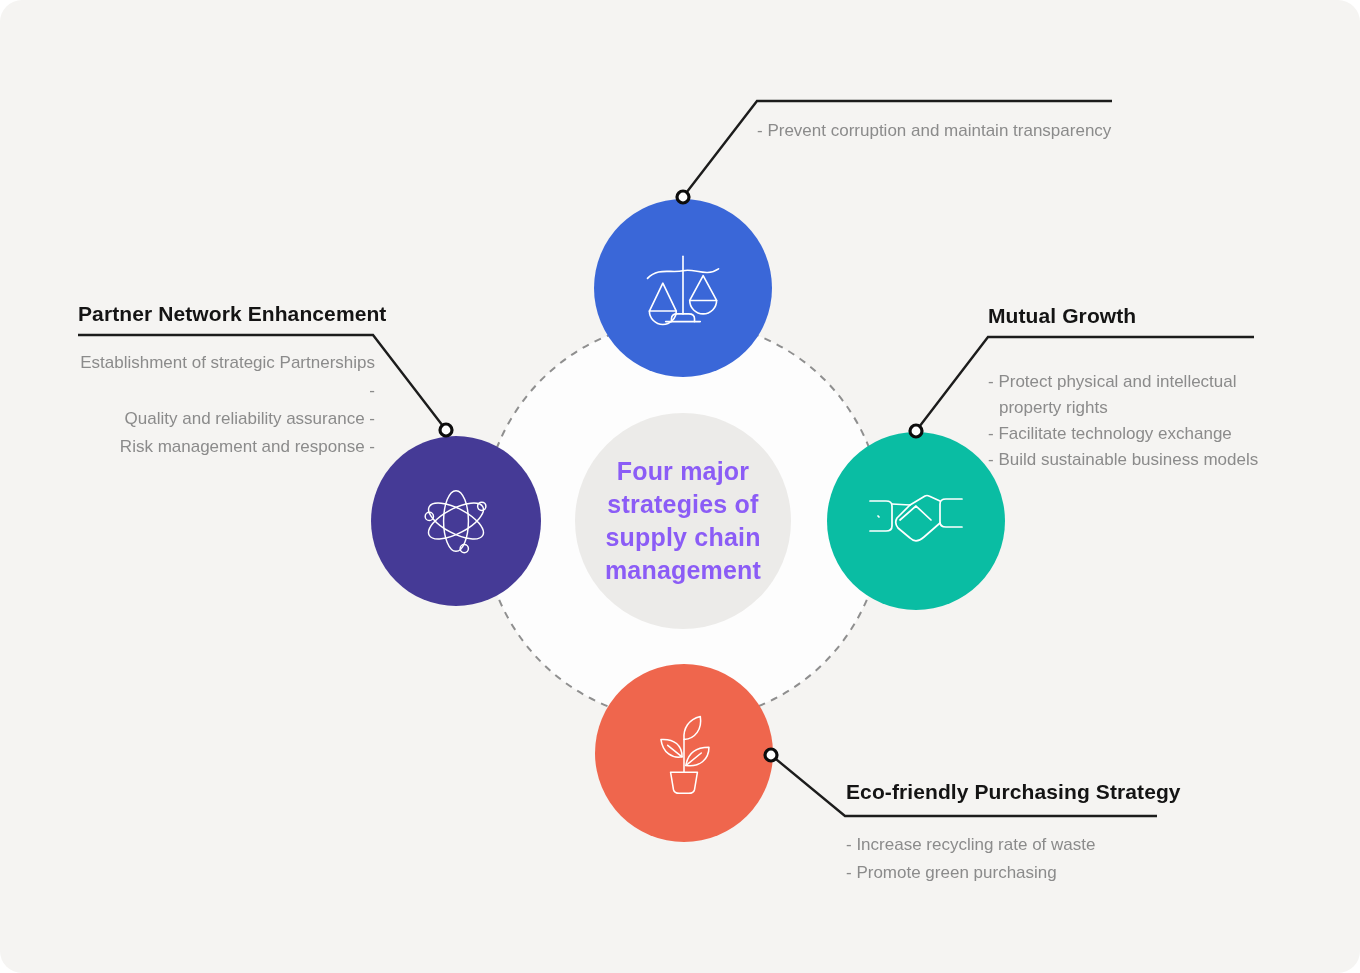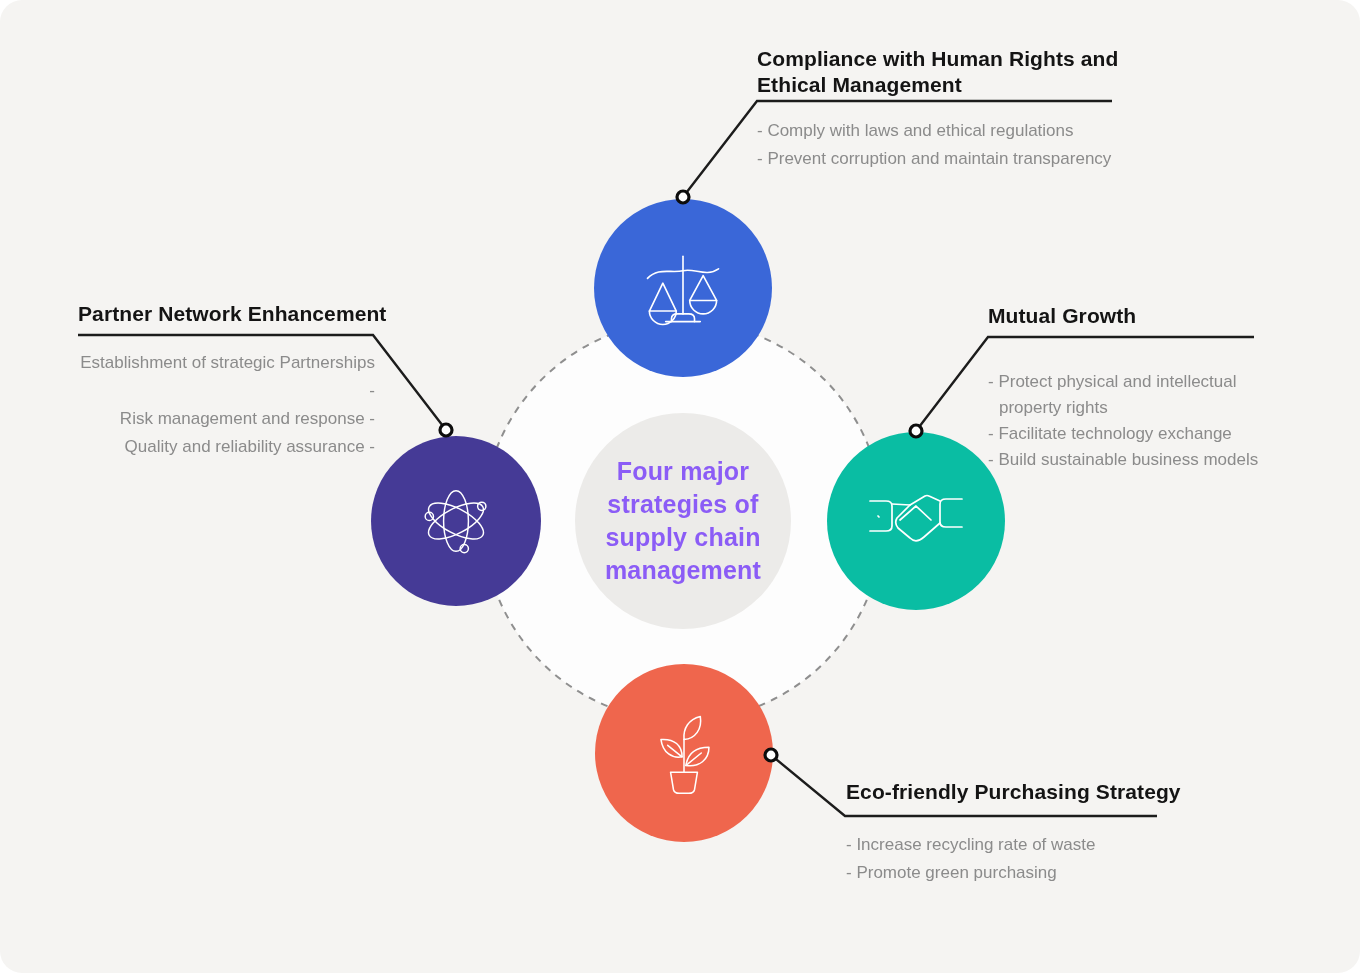--- a/index.html
+++ b/index.html
@@ -112,36 +112,31 @@
       <polyline points="771,755 845,816 1157,816"></polyline>
     </g>
     <g fill="#ffffff" stroke="#0d0d0d" stroke-width="3.2">
       <circle cx="683" cy="197" r="6"></circle>
       <circle cx="446" cy="430" r="6"></circle>
       <circle cx="916" cy="431" r="6"></circle>
       <circle cx="771" cy="755" r="6"></circle>
     </g>
   </svg>
 
-  <div class="block" style="left:757px;top:46px;">
-    <div class="block-title">Compliance with Human Rights and
-Ethical Management</div>
-  </div>
   <div class="bullets lh28" style="left:757px;top:117px;">
-    <div class="bullet">- Comply with laws and ethical regulations</div>
     <div class="bullet">- Prevent corruption and maintain transparency</div>
   </div>
 
   <div class="block" style="left:78px;top:301px;">
     <div class="block-title">Partner Network Enhancement</div>
   </div>
   <div class="bullets bullets-left lh28 align-right" style="left:78px;top:349px;width:297px;">
     <div class="bullet">Establishment of strategic Partnerships -</div>
+    <div class="bullet">Quality and reliability assurance -</div>
     <div class="bullet">Risk management and response -</div>
-    <div class="bullet">Quality and reliability assurance -</div>
   </div>
 
   <div class="block" style="left:988px;top:303px;">
     <div class="block-title">Mutual Growth</div>
   </div>
   <div class="bullets lh26" style="left:988px;top:369px;width:285px;">
     <div class="bullet">- Protect physical and intellectual
 property rights</div>
     <div class="bullet">- Facilitate technology exchange</div>
     <div class="bullet">- Build sustainable business models</div>

